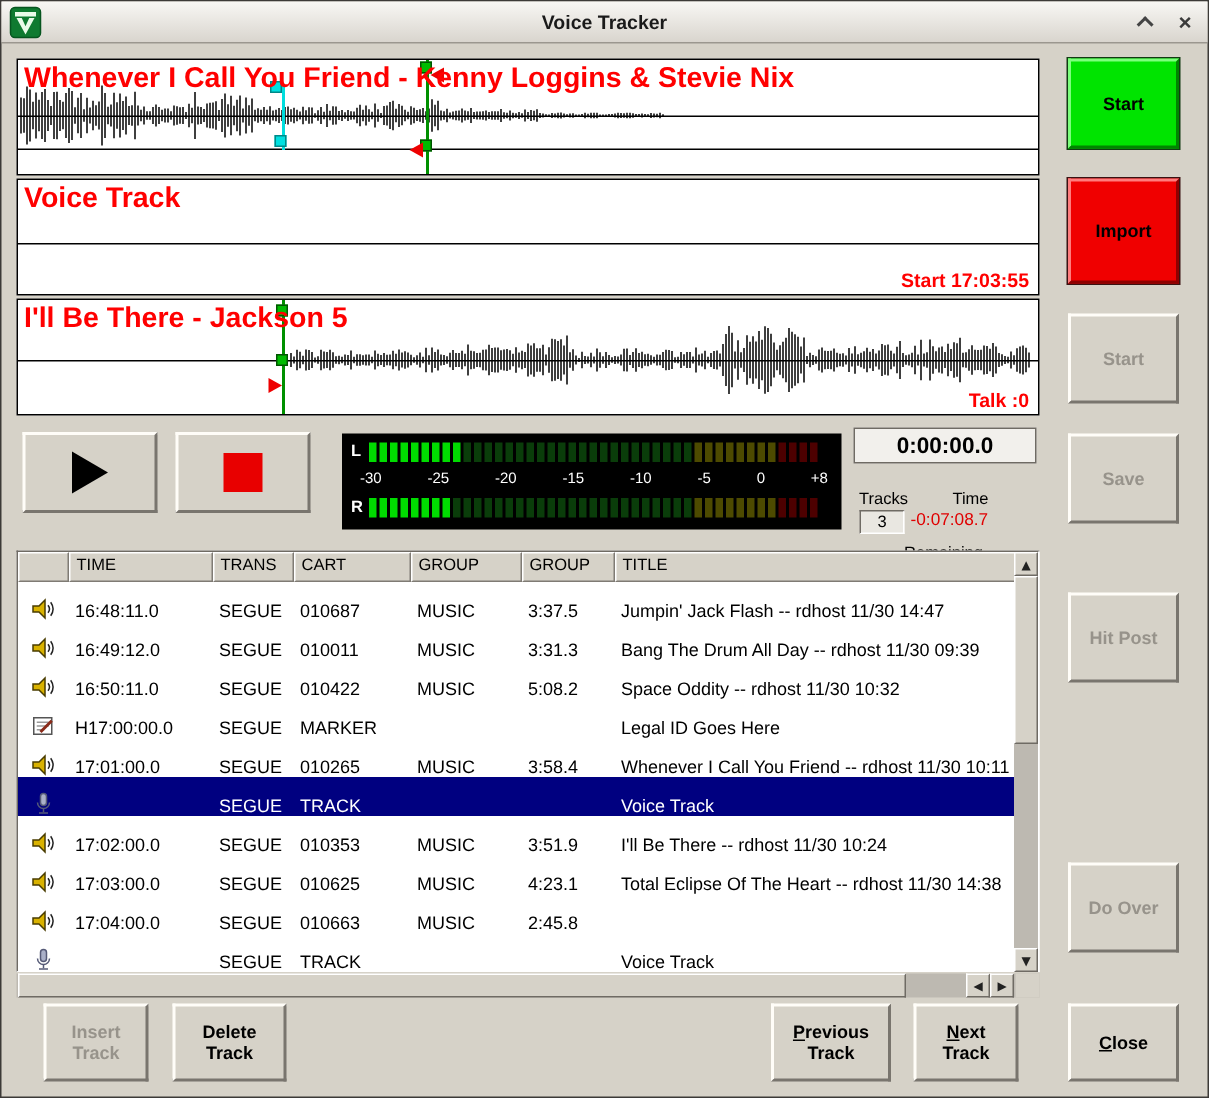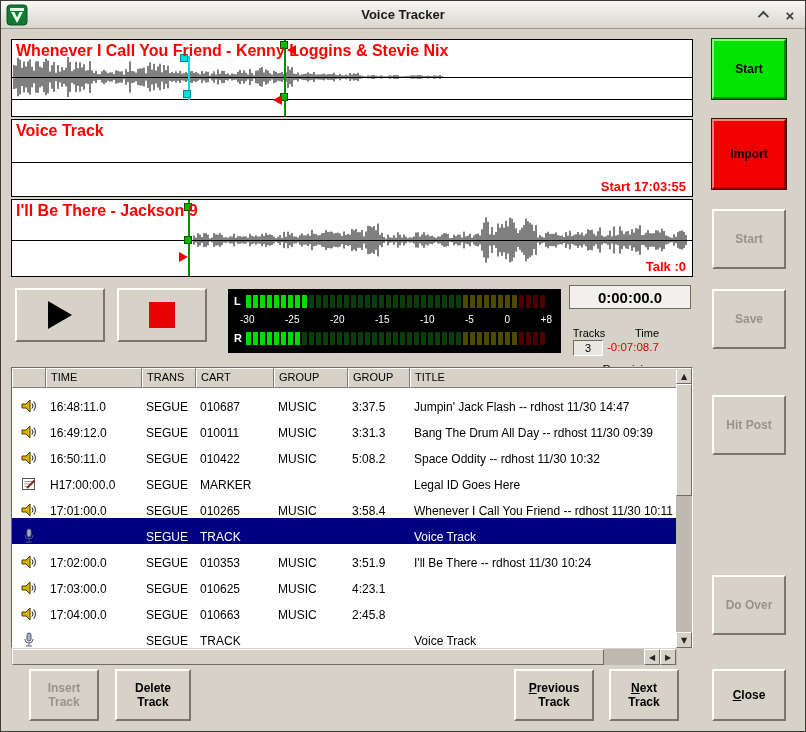--- a/index.html
+++ b/index.html
@@ -25,21 +25,21 @@
   .tb-btns { position:absolute; right:6px; top:5px; display:flex; gap:10px; }
   .tb-btn { width:18px; height:18px; display:flex; align-items:center; justify-content:center; color:#3a3a3a; cursor:default; }
   .chev { width:8px; height:8px; border-top:2px solid #444; border-right:2px solid #444; transform:rotate(-45deg) translateY(2px); }
   .xglyph { font-size:15px; font-weight:bold; line-height:1; }
 
   
   .wave-stack { position:absolute; left:10px; top:38px; width:682px; height:238px; }
   .wave-panel { position:absolute; left:0; width:682px; height:78px; background:#fff; border:1px solid #000; }
   .wave-svg { position:absolute; left:0; top:0; width:680px; height:76px; }
   .hline { position:absolute; left:0; right:0; height:1px; background:#000; }
-  .wave-title { position:absolute; top:2px; left:4px; color:#ff0000; font-weight:bold; font-size:16px; white-space:nowrap; }
+  .wave-title { position:absolute; top:2px; left:4px; color:#ff0000; font-weight:bold; font-size:19px; white-space:nowrap; }
   .wave-br { position:absolute; right:6px; bottom:2px; color:#ff0000; font-weight:bold; font-size:13px; }
   .vmark { position:absolute; width:2px; }
   .vm-green { background:#009000; }
   .vm-cyan { background:#00dddd; }
   .sq { position:absolute; width:8px; height:8px; }
   .sq-green { background:#00bb00; border:1px solid #005500; }
   .sq-cyan { background:#00e0e0; border:1px solid #008888; }
   .tri-left { position:absolute; width:0; height:0; border-top:5px solid transparent; border-bottom:5px solid transparent; border-right:9px solid #ee0000; }
   .tri-right { position:absolute; width:0; height:0; border-top:5px solid transparent; border-bottom:5px solid transparent; border-left:9px solid #ee0000; }
 
@@ -183,21 +183,21 @@
 
     <div class="wave-panel" style="top:160px">
       <svg class="wave-svg" id="wave3">
           <path d="M182 35.4L182 44.6M184 37.6L184 42.4M186 33.1L186 46.9M188 34.5L188 45.5M190 37.1L190 42.9M192 33.0L192 47.0M194 33.3L194 46.7M196 34.7L196 45.3M198 38.4L198 41.6M200 37.5L200 42.5M202 33.1L202 46.9M204 34.4L204 45.6M206 34.6L206 45.4M208 33.1L208 46.9M210 34.9L210 45.1M212 37.5L212 42.5M214 37.2L214 42.8M216 37.8L216 42.2M218 36.4L218 43.6M220 36.6L220 43.4M222 33.7L222 46.3M224 37.8L224 42.2M226 36.2L226 43.8M228 36.2L228 43.8M230 36.8L230 43.2M232 36.4L232 43.6M234 36.4L234 43.6M236 37.9L236 42.1M238 33.7L238 46.3M240 35.9L240 44.1M242 36.7L242 43.3M244 35.4L244 44.6M246 36.5L246 43.5M248 36.4L248 43.6M250 33.9L250 46.1M252 35.9L252 44.1M254 33.0L254 47.0M256 35.0L256 45.0M258 34.2L258 45.8M260 35.0L260 45.0M262 36.5L262 43.5M264 38.2L264 41.8M266 36.9L266 43.1M268 35.0L268 45.0M270 37.9L270 42.1M272 31.8L272 48.2M274 36.9L274 43.1M276 31.7L276 48.3M278 34.7L278 45.3M280 33.0L280 47.0M282 36.4L282 43.6M284 36.6L284 43.4M286 37.5L286 42.5M288 35.2L288 44.8M290 33.4L290 46.6M292 35.4L292 44.6M294 35.3L294 44.7M296 33.9L296 46.1M298 35.8L298 44.2M300 29.7L300 50.3M302 33.8L302 46.2M304 34.1L304 45.9M306 35.4L306 44.6M308 35.2L308 44.8M310 33.2L310 46.8M312 33.0L312 47.0M314 29.9L314 50.1M316 32.0L316 48.0M318 31.7L318 48.3M320 31.7L320 48.3M322 33.5L322 46.5M324 33.0L324 47.0M326 32.6L326 47.4M328 33.5L328 46.5M330 35.9L330 44.1M332 31.5L332 48.5M334 35.0L334 45.0M336 33.9L336 46.1M338 34.7L338 45.3M340 29.0L340 51.0M342 30.4L342 49.6M344 28.9L344 51.1M346 32.2L346 47.8M348 32.2L348 47.8M350 29.9L350 50.1M352 36.4L352 43.6M354 31.5L354 48.5M356 25.8L356 54.2M358 26.2L358 53.8M360 27.3L360 52.7M362 26.1L362 53.9M364 30.3L364 49.7M366 23.6L366 56.4M368 34.8L368 45.2M370 32.8L370 47.2M372 37.0L372 43.0M374 38.6L374 41.4M376 34.5L376 45.5M378 37.3L378 42.7M380 37.7L380 42.3M382 35.2L382 44.8M384 37.7L384 42.3M386 32.3L386 47.7M388 34.8L388 45.2M390 37.5L390 42.5M392 34.6L392 45.4M394 36.7L394 43.3M396 38.2L396 41.8M398 37.3L398 42.7M400 37.6L400 42.4M402 36.4L402 43.6M404 32.5L404 47.5M406 32.3L406 47.7M408 36.7L408 43.3M410 34.6L410 45.4M412 32.2L412 47.8M414 35.4L414 44.6M416 34.5L416 45.5M418 36.2L418 43.8M420 35.8L420 44.2M422 36.9L422 43.1M424 37.9L424 42.1M426 36.3L426 43.7M428 36.5L428 43.5M430 34.6L430 45.4M432 33.2L432 46.8M434 33.4L434 46.6M436 34.0L436 46.0M438 38.1L438 41.9M440 37.8L440 42.2M442 34.6L442 45.4M444 36.2L444 43.8M446 34.6L446 45.4M448 34.7L448 45.3M450 37.6L450 42.4M452 31.6L452 48.4M454 36.4L454 43.6M456 35.7L456 44.3M458 33.8L458 46.2M460 37.8L460 42.2M462 35.4L462 44.6M464 34.0L464 46.0M466 33.6L466 46.4M468 35.6L468 44.4M470 29.3L470 50.7M472 22.6L472 57.4M474 17.3L474 62.7M476 21.8L476 58.2M478 34.4L478 45.6M480 26.9L480 53.1M482 34.8L482 45.2M484 32.0L484 48.0M486 23.5L486 56.5M488 27.8L488 52.2M490 24.1L490 55.9M492 27.7L492 52.3M494 20.7L494 59.3M496 26.5L496 53.5M498 17.5L498 62.5M500 18.7L500 61.3M502 22.5L502 57.5M504 28.3L504 51.7M506 33.1L506 46.9M508 30.1L508 49.9M510 27.8L510 52.2M512 25.2L512 54.8M514 18.6L514 61.4M516 21.2L516 58.8M518 22.8L518 57.2M520 24.5L520 55.5M522 31.0L522 49.0M524 25.0L524 55.0M526 37.4L526 42.6M528 35.1L528 44.9M530 36.6L530 43.4M532 37.5L532 42.5M534 33.0L534 47.0M536 31.7L536 48.3M538 33.9L538 46.1M540 34.0L540 46.0M542 33.9L542 46.1M544 32.4L544 47.6M546 35.2L546 44.8M548 35.9L548 44.1M550 35.5L550 44.5M552 37.0L552 43.0M554 32.0L554 48.0M556 35.6L556 44.4M558 30.8L558 49.2M560 36.1L560 43.9M562 35.1L562 44.9M564 34.1L564 45.9M566 31.9L566 48.1M568 34.5L568 45.5M570 32.6L570 47.4M572 35.7L572 44.3M574 33.7L574 46.3M576 29.4L576 50.6M578 30.2L578 49.8M580 29.7L580 50.3M582 33.9L582 46.1M584 35.7L584 44.3M586 31.2L586 48.8M588 27.4L588 52.6M590 35.4L590 44.6M592 36.8L592 43.2M594 36.3L594 43.7M596 35.1L596 44.9M598 30.5L598 49.5M600 36.4L600 43.6M602 26.5L602 53.5M604 35.6L604 44.4M606 34.8L606 45.2M608 26.3L608 53.7M610 30.8L610 49.2M612 34.2L612 45.8M614 31.6L614 48.4M616 31.0L616 49.0M618 34.6L618 45.4M620 29.2L620 50.8M622 32.6L622 47.4M624 28.2L624 51.8M626 28.8L626 51.2M628 25.2L628 54.8M630 35.1L630 44.9M632 34.8L632 45.2M634 32.8L634 47.2M636 30.1L636 49.9M638 33.2L638 46.8M640 33.4L640 46.6M642 33.2L642 46.8M644 30.3L644 49.7M646 30.6L646 49.4M648 32.5L648 47.5M650 28.7L650 51.3M652 31.0L652 49.0M654 35.4L654 44.6M656 36.2L656 43.8M658 37.3L658 42.7M660 37.9L660 42.1M662 34.3L662 45.7M664 36.8L664 43.2M666 32.1L666 47.9M668 31.0L668 49.0M670 30.4L670 49.6M672 31.9L672 48.1M674 35.0L674 45.0" stroke="#000" stroke-width="1" fill="none"></path>
         </svg>
       <div class="hline" style="top:40px"></div>
       <div class="vmark vm-green" style="left:176px;top:0;bottom:0"></div>
       <div class="sq sq-green" style="left:172px;top:3px"></div>
       <div class="sq sq-green" style="left:172px;top:36px"></div>
       <div class="tri-right" style="left:167px;top:52px"></div>
-      <div class="wave-title">I'll Be There - Jackson 9</div>
+      <div class="wave-title">I'll Be There - Jackson 5</div>
       <div class="wave-br">Talk :0</div>
     </div>
   </div>
 
   <div class="btn" style="left:14px;top:287px;width:90px;height:54px">
     <span class="play-tri"></span>
   </div>
   <div class="btn" style="left:116px;top:287px;width:90px;height:54px">
     <span class="stop-sq"></span>
   </div>
@@ -467,20 +467,21 @@
                 <polygon points="1,6 5,6 9,2 9,14 5,10 1,10" fill="#d9b200" stroke="#4a3d00" stroke-width="1"></polygon>
                 <path d="M11 5.5 Q13 8 11 10.5 M12.8 3.5 Q16 8 12.8 12.5" stroke="#222" fill="none" stroke-width="1"></path>
               </svg>
             </span>
           </span>
         <span class="c c-time">17:03:00.0</span>
         <span class="c c-trans">SEGUE</span>
         <span class="c c-cart">010625</span>
         <span class="c c-group">MUSIC</span>
         <span class="c c-len">4:23.1</span>
+        <span class="c c-title">Total Eclipse Of The Heart -- rdhost 11/30 14:38</span>
       </div>
 
       <div class="row">
         <span class="c c-icon">
             <span class="licon">
               <svg width="16" height="16" viewBox="0 0 16 16">
                 <polygon points="1,6 5,6 9,2 9,14 5,10 1,10" fill="#d9b200" stroke="#4a3d00" stroke-width="1"></polygon>
                 <path d="M11 5.5 Q13 8 11 10.5 M12.8 3.5 Q16 8 12.8 12.5" stroke="#222" fill="none" stroke-width="1"></path>
               </svg>
             </span>

